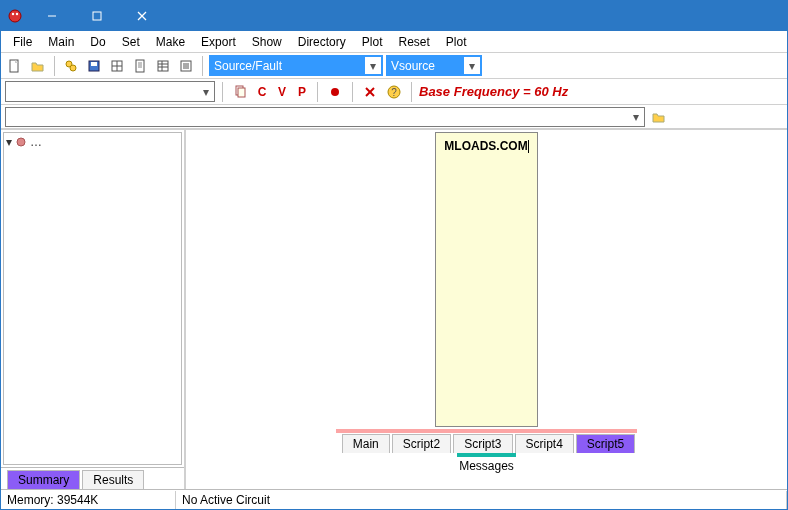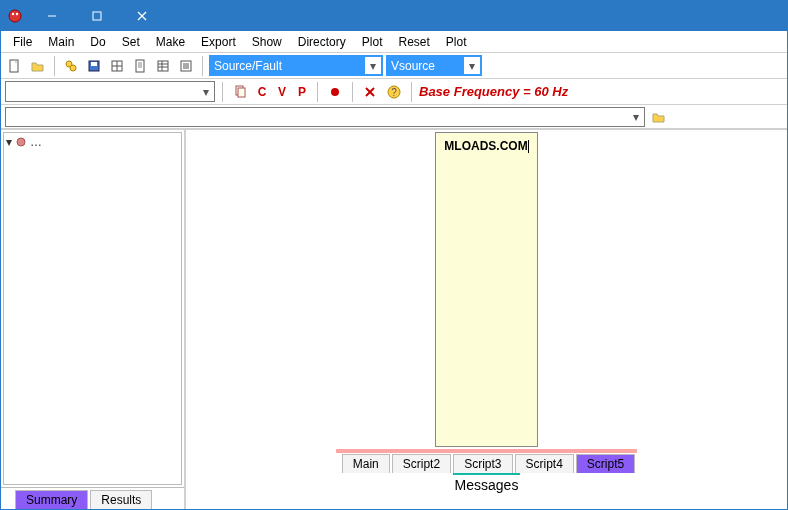--- a/index.html
+++ b/index.html
@@ -22,29 +22,29 @@
 .combo2 .arrow { width:16px; text-align:center; color:#555; margin-left:auto; }
 .sep { width:1px; height:20px; background:#c0c0c0; margin:0 3px; }
 .redbtn { color:#c00; font-weight:bold; width:16px; text-align:center; }
 .toolbar3 { height:24px; display:flex; align-items:center; padding:1px 4px; border-bottom:1px solid #d0d0d0; font-size:12px; }
 .combo3 { height:20px; border:1px solid #7a7a7a; flex:1; max-width:640px; display:flex; align-items:center; }
 .combo3 .arrow { width:16px; text-align:center; color:#555; margin-left:auto; }
 .body-row { flex:1; display:flex; border-top:1px solid #d0d0d0; min-height:0; }
 .left-pane { width:185px; border-right:2px solid #d0d0d0; display:flex; flex-direction:column; }
 .left-tree { flex:1; border:1px solid #bbb; margin:2px; font-size:12px; padding:2px; overflow:hidden; white-space:nowrap; }
 .left-tree-row { display:flex; align-items:center; gap:3px; color:#333; }
-.left-tabs { height:22px; display:flex; border-top:1px solid #bbb; font-size:12px; align-items:flex-end; padding-left:14px; }
+.left-tabs { height:22px; display:flex; border-top:1px solid #bbb; font-size:12px; align-items:flex-end; padding-left:6px; }
 .tab { padding:2px 10px; border:1px solid #bbb; border-bottom:none; background:#f4f4f4; margin-right:2px; }
 .tab.active { background:#8b5cf6; }
 .right-pane { flex:1; display:flex; flex-direction:column; min-width:0;align-items:center; }
 .editor-wrap { flex:1; border:1px solid #888; margin:2px; display:flex; flex-direction:column; min-height:0; }
 .editor { flex:1; background:#fdfdd7; padding:6px 8px; font-size:12px; font-weight:bold; position:relative; }
 .caret { display:inline-block; width:1px; height:13px; background:#000; vertical-align:middle; }
 .script-tabs { height:24px; display:flex; align-items:flex-end; padding-left:6px; font-size:12px; border-top:4px solid #fca5a5; }
-.msg-row { height:34px; display:flex; align-items:flex-start; border-top:2px solid #14b8a6; font-size:14px; margin:0 2px 2px 2px; }
+.msg-row { height:34px; display:flex; align-items:flex-start; border-top:4px solid #14b8a6; font-size:12px; margin:0 2px 2px 2px; }
 .msg-label { padding:2px 2px; }
 .msg-body { flex:1; border:1px solid #888; height:30px; padding:2px 4px; }
 .statusbar { height:20px; border-top:1px solid #bbb; display:flex; font-size:12px; align-items:center; }
 .status-cell { padding:2px 6px; border-right:1px solid #ccc; }
 .status-cell:first-child { width:175px; }
 svg { display:block; }
 .basefreq { color:#c00; font-weight:bold; font-style:italic; font-size:13px; }
 </style>
 </head>
 <body>
@@ -238,13 +238,17 @@
         <div class="tab">Script3</div>
         <div class="tab">Script4</div>
         <div class="tab active">Script5</div>
       </div>
       <div class="msg-row">
         <div class="msg-label">Messages</div>
       </div>
     </div>
   </div>
 
+  <div class="statusbar">
+    <div class="status-cell">Memory: 39544K</div>
+    <div class="status-cell" style="flex:1">No Active Circuit</div>
+  </div>
 </div>
 
 </body></html>

